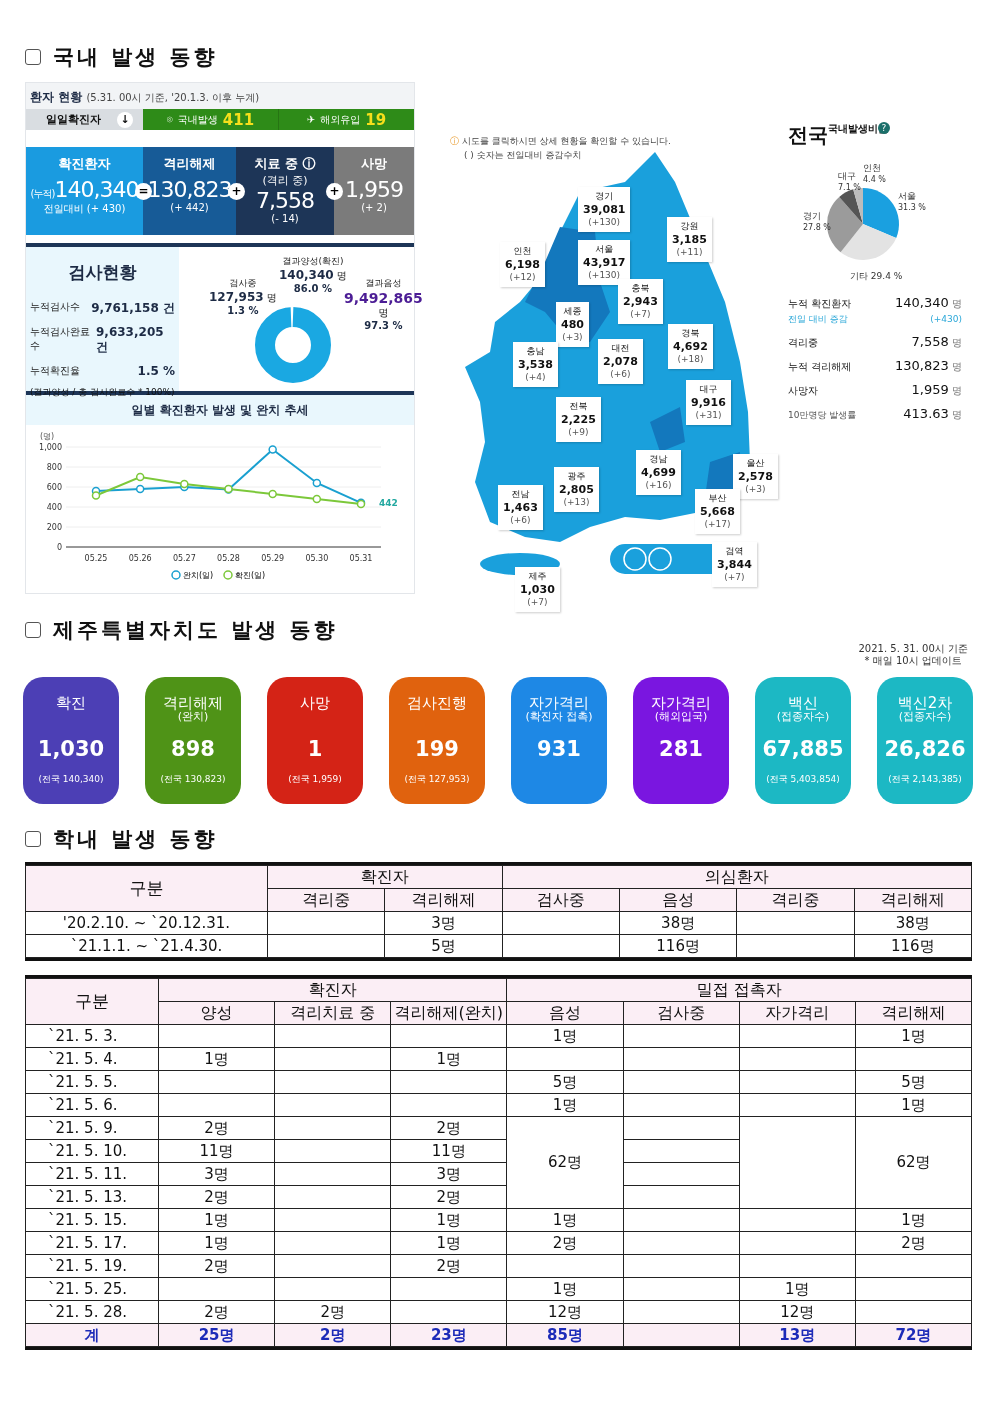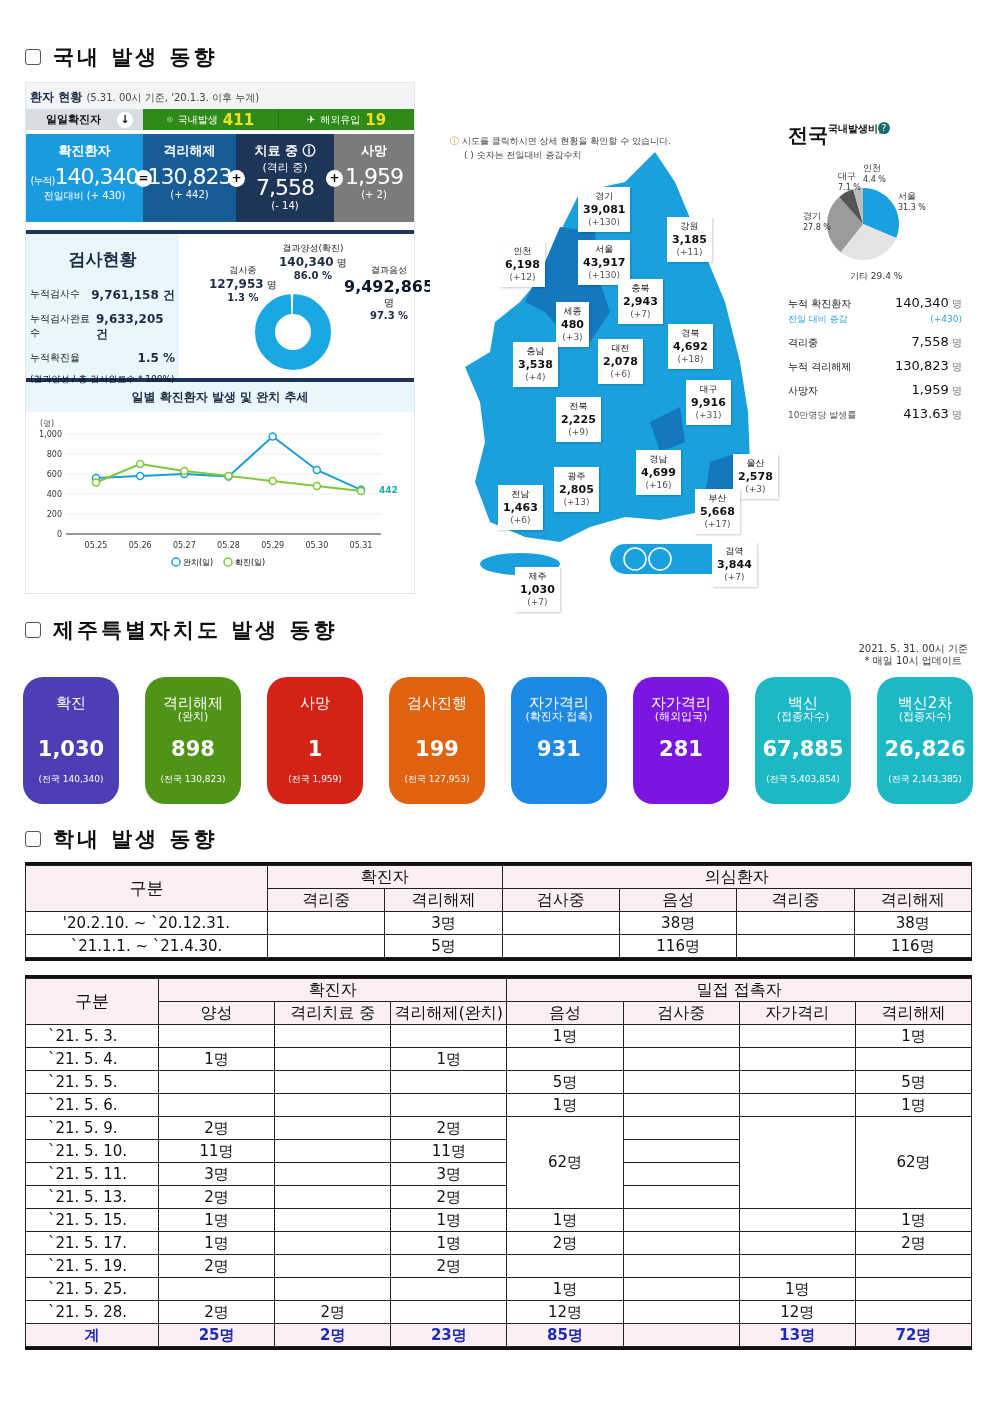--- a/index.html
+++ b/index.html
@@ -10,21 +10,21 @@
 
 .panel-l{left:25px;top:82px;width:390px;height:512px;background:#fff;border:1px solid #e3e6ea}
 .pl-head{height:26px;background:#f2f4f6;padding:6px 4px;font-size:12px;font-weight:bold;color:#1d2b45}
 .pl-head small{font-weight:normal;font-size:10px;color:#444}
 .daily{display:flex;height:21px;}
 .daily .lbl{width:117px;background:#d9dde1;display:flex;align-items:center;justify-content:space-between;padding:0 10px 0 20px;font-size:11px;font-weight:bold}
 .daily .lbl .arr{width:16px;height:16px;border-radius:50%;background:#fff;font-size:11px;display:flex;align-items:center;justify-content:center}
 .daily .dom,.daily .ovs{flex:1;background:#2e8b18;color:#fff;display:flex;align-items:center;justify-content:center;gap:5px;font-size:10px}
 .daily .ovs{border-left:1px solid #267513}
 .daily .num{color:#f6df1b;font-size:15px;font-weight:bold}
-.kpi{display:flex;height:88px;margin-top:4px}
+.kpi{display:flex;height:88px;margin-top:17px}
 .kpi>div{color:#fff;text-align:center;position:relative;padding-top:8px}
 .kpi .t{font-size:13px;font-weight:bold}
 .kpi .sub{font-size:11px}
 .kpi .v{font-size:22px;margin-top:4px;letter-spacing:-1px}
 .kpi .d{font-size:10px}
 .kpi .op{position:absolute;right:-9px;top:36px;width:17px;height:17px;border-radius:50%;background:#fff;color:#000;font-weight:bold;font-size:12px;line-height:17px;z-index:2}
 .test{display:flex;height:152px;margin-top:8px;border-top:4px solid #1d3557;border-bottom:4px solid #1d3557}
 .test .l{width:153px;background:#e9f7fd;padding:14px 4px}
 .test .l h4{text-align:center;font-size:17px;color:#1d2b45;margin-bottom:16px}
 .test .row{display:flex;justify-content:space-between;font-size:10px;margin-bottom:8px;color:#222}
@@ -143,21 +143,21 @@
         <div><b style="font-size:12px;color:#1d2b45">140,340</b> <span>명</span></div>
         <div style="font-weight:bold;color:#1d2b45">86.0 %</div>
       </div>
       <div class="abs" style="left:30px;top:30px;text-align:center">
         <div style="font-size:9px">검사중</div>
         <div><b style="font-size:12px;color:#1d2b45">127,953</b> <span>명</span></div>
         <div style="font-weight:bold;color:#1d2b45">1.3 %</div>
       </div>
       <div class="abs" style="left:165px;top:30px;text-align:center">
         <div style="font-size:9px">결과음성</div>
-        <div><b style="font-size:16px;color:#0f172a">9,492,865</b></div>
+        <div><b style="font-size:14px;color:#4c1d95">9,492,865</b></div>
         <div>명</div>
         <div style="font-weight:bold;color:#1d2b45">97.3 %</div>
       </div>
       <svg class="abs" style="left:74px;top:58px" width="80" height="80" viewBox="0 0 80 80">
         <circle cx="40" cy="40" r="28" fill="none" stroke="#1aa8e2" stroke-width="20"></circle>
         <path d="M40 12 A28 28 0 0 0 38 12" stroke="#fff" stroke-width="22" fill="none"></path>
       </svg>
     </div>
   </div>
 

